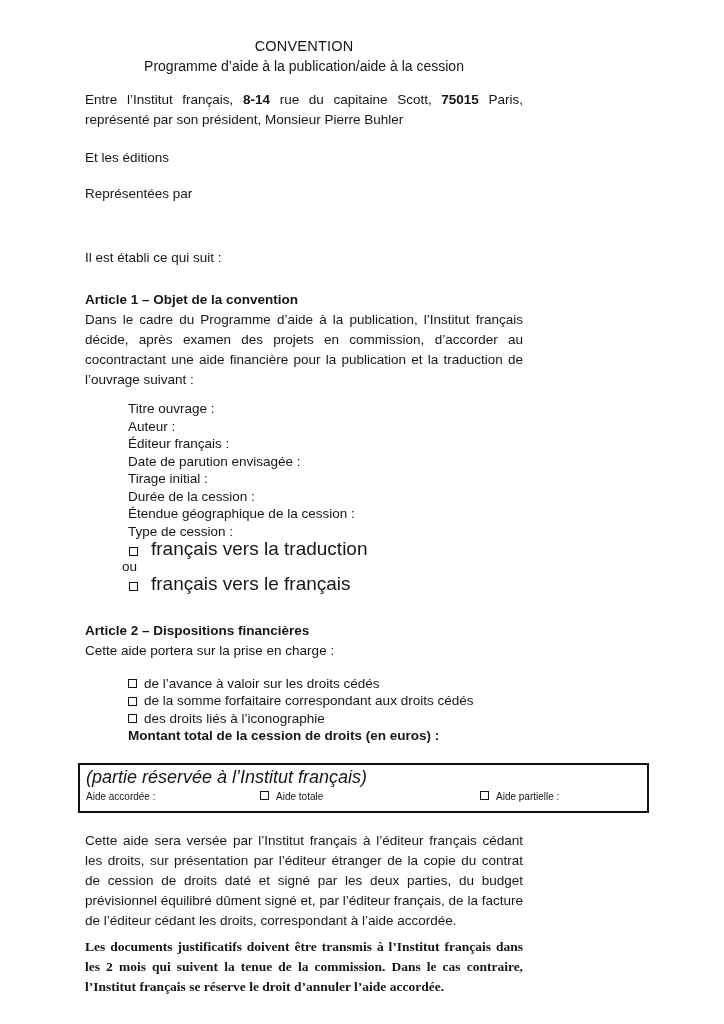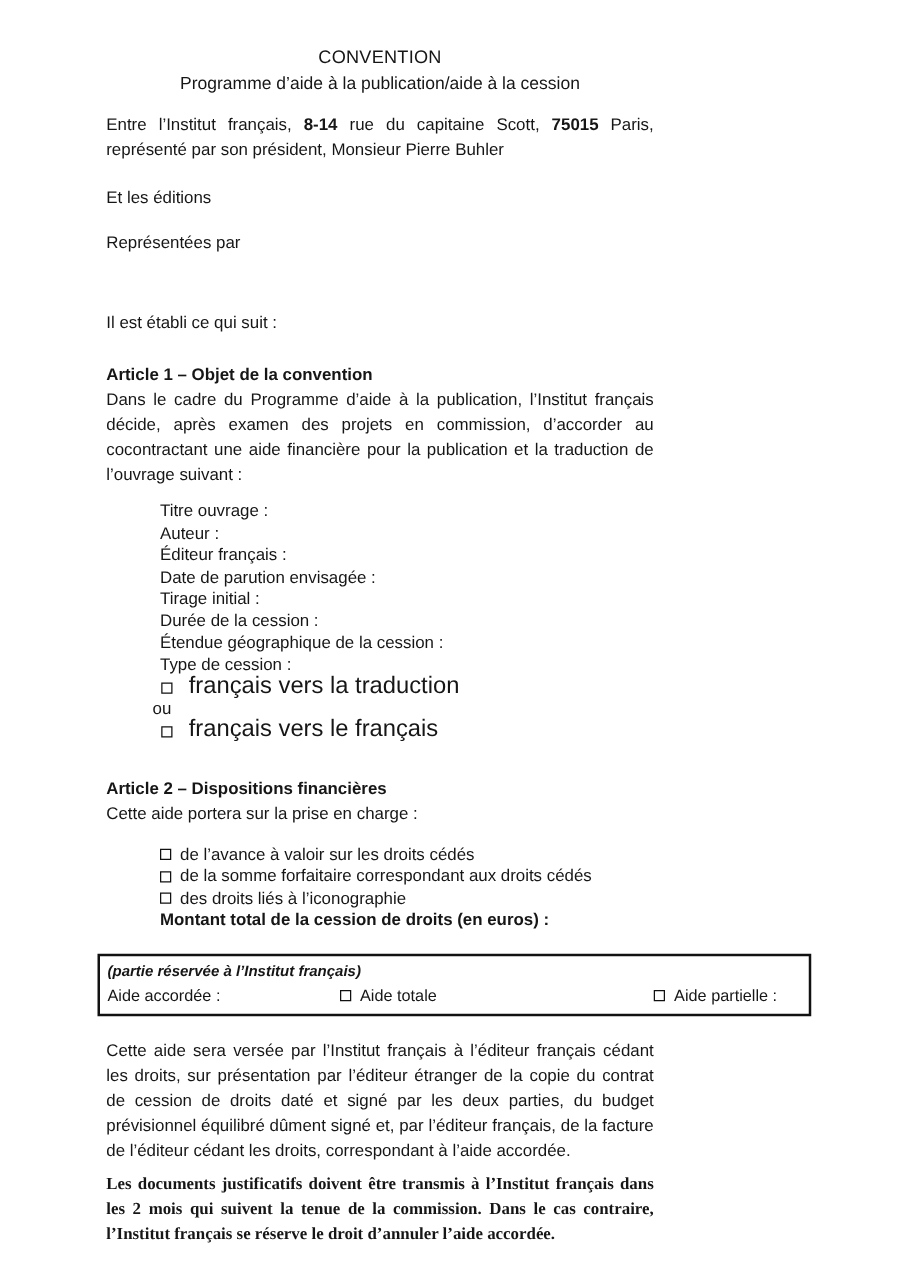--- a/index.html
+++ b/index.html
@@ -53,25 +53,25 @@
   .charge-line { font-size: 13.5px; line-height: 17.5px; }
   .montant-line { font-size: 13.5px; line-height: 17.5px; font-weight: bold; }
 
   .reserved-box {
     margin-top: 18px;
     margin-left: -7px;
     width: 571px;
     border: 2px solid #111;
     padding: 3px 6px 5px 6px;
   }
-  .box-title { font-size: 12px; line-height: 19px; font-weight: bold; font-style: italic; }
-  .box-row { display: flex; font-size: 13px; line-height: 19px; gap: 12px; }
+  .box-title { font-size: 18px; line-height: 19px; font-weight: normal; font-style: italic; }
+  .box-row { display: flex; font-size: 10px; line-height: 19px; }
   .box-col1 { width: 174px; }
   .box-col2 { width: 220px; }
-  .box-col3 { flex: 1; text-align: center; }
+  .box-col3 { flex: 1; }
 
   .payment { margin-top: 18px; }
   .documents { margin-top: 6px; font-weight: bold; font-family: Liberation Serif, serif; }
 </style>
 </head>
 <body>
 
 <div class="page">
 
   <div class="title-block">

